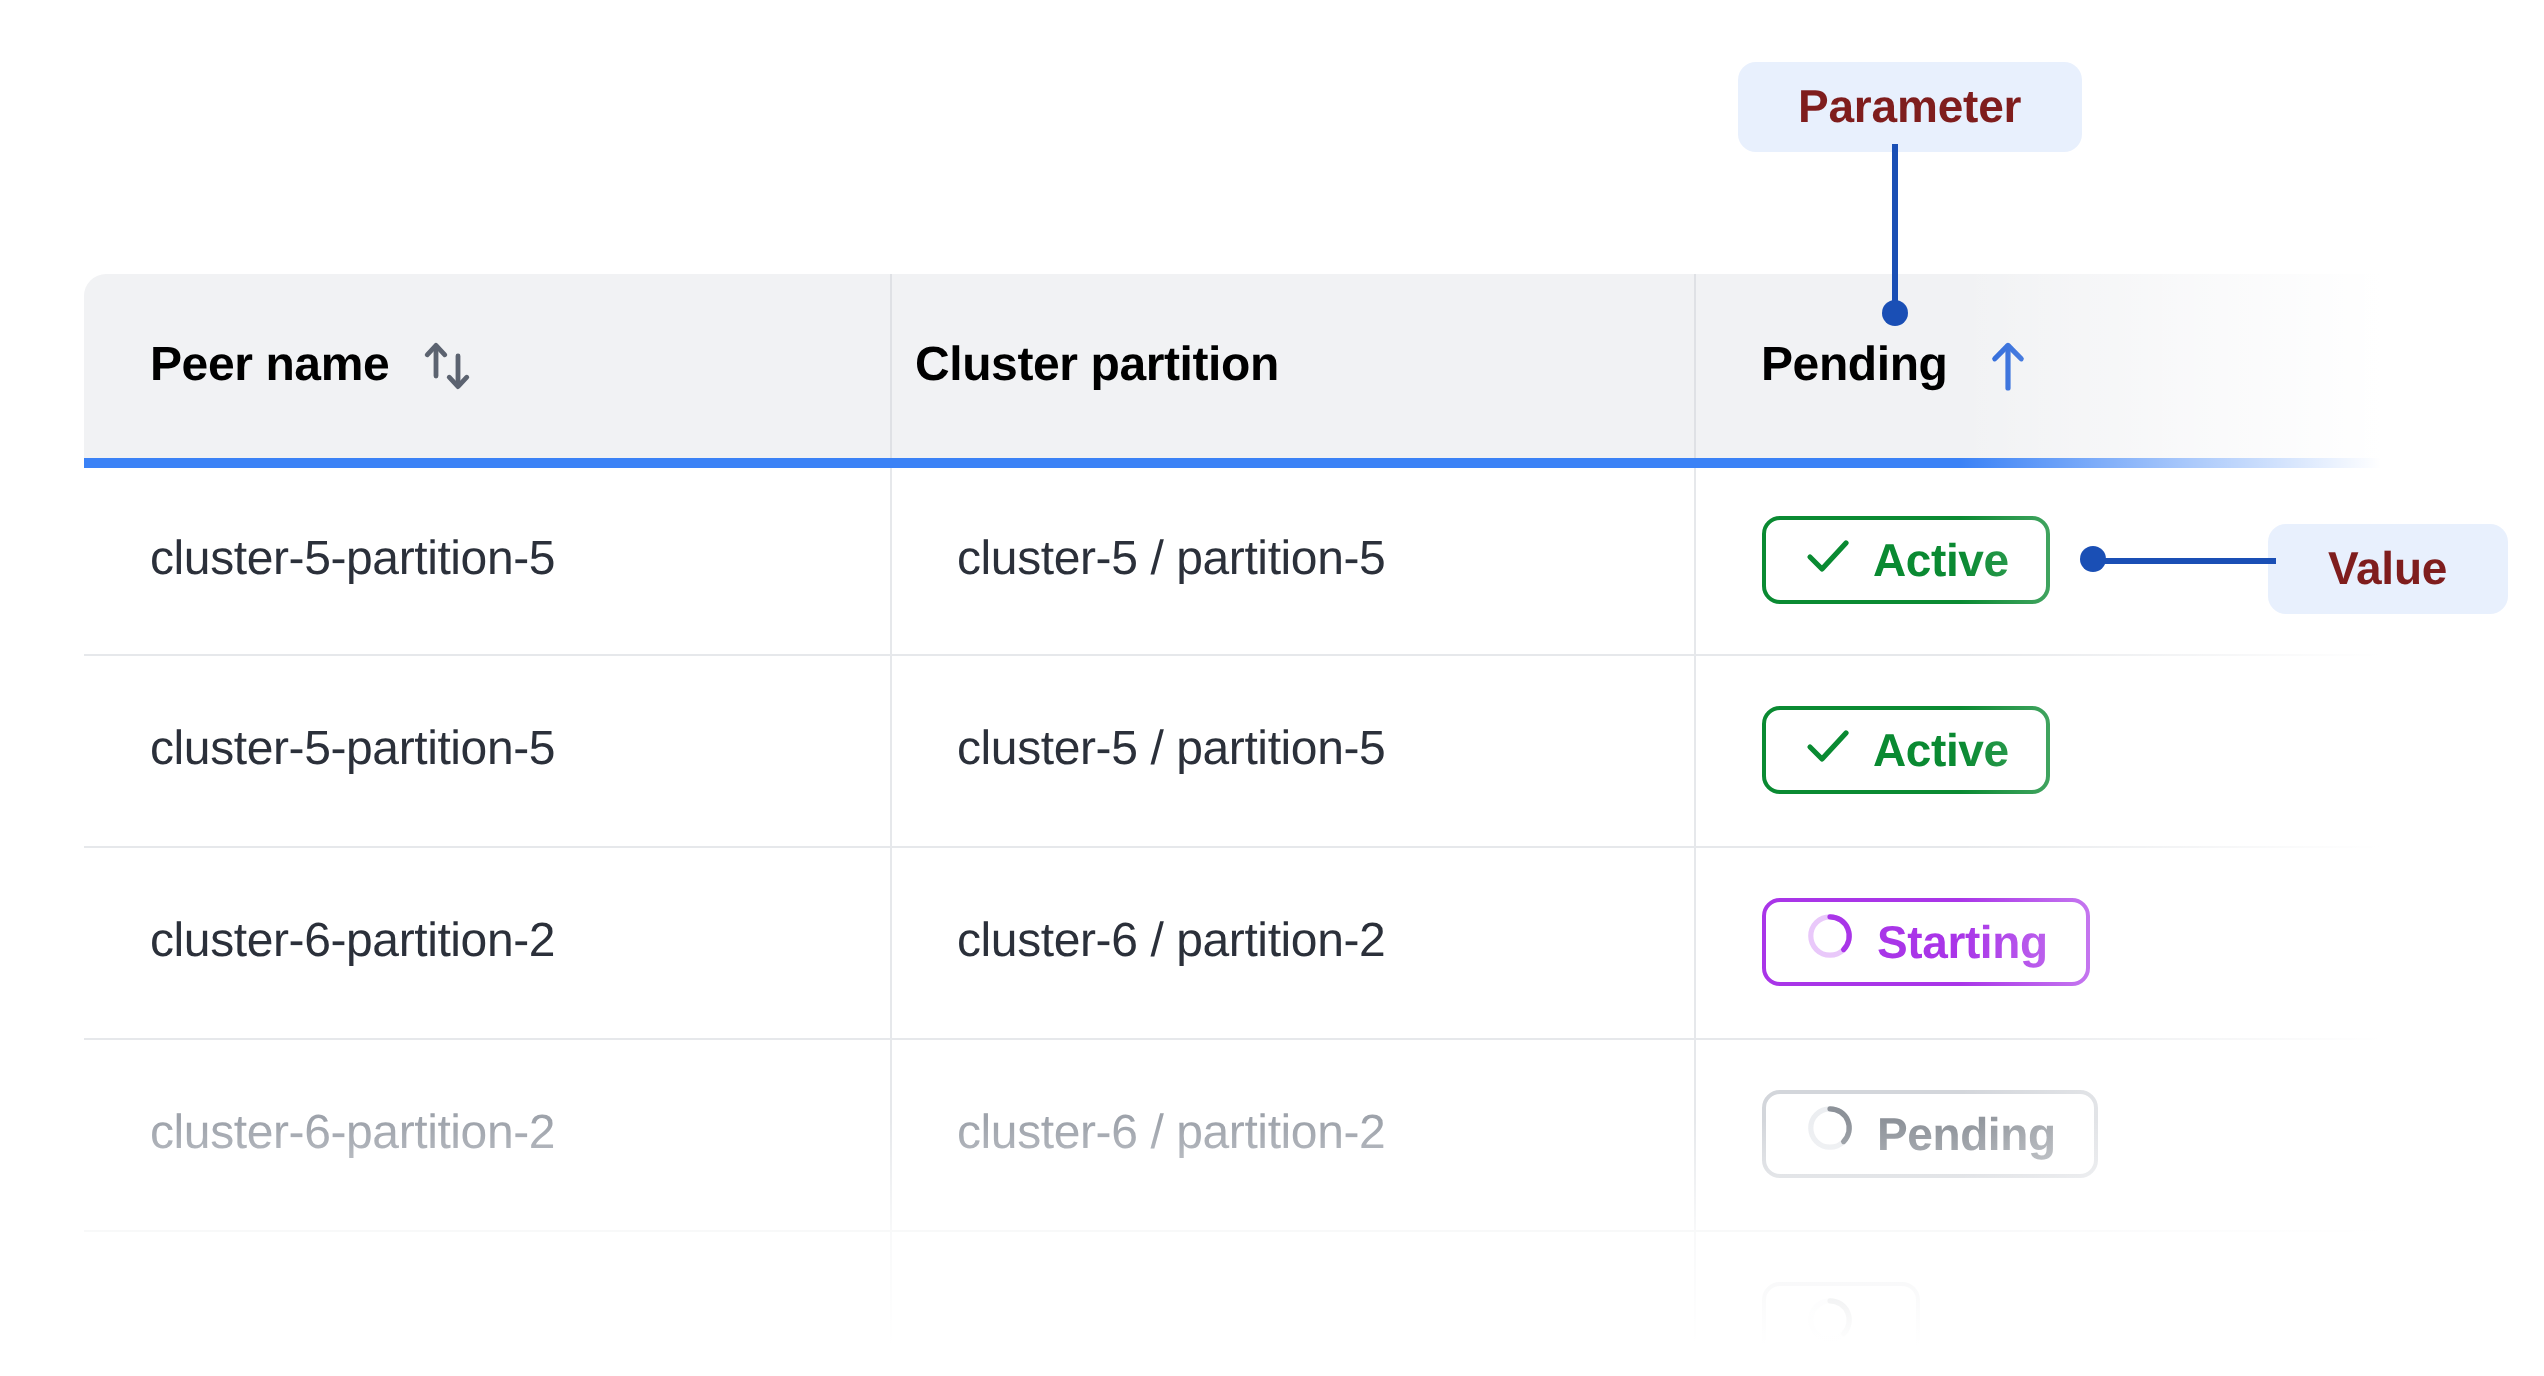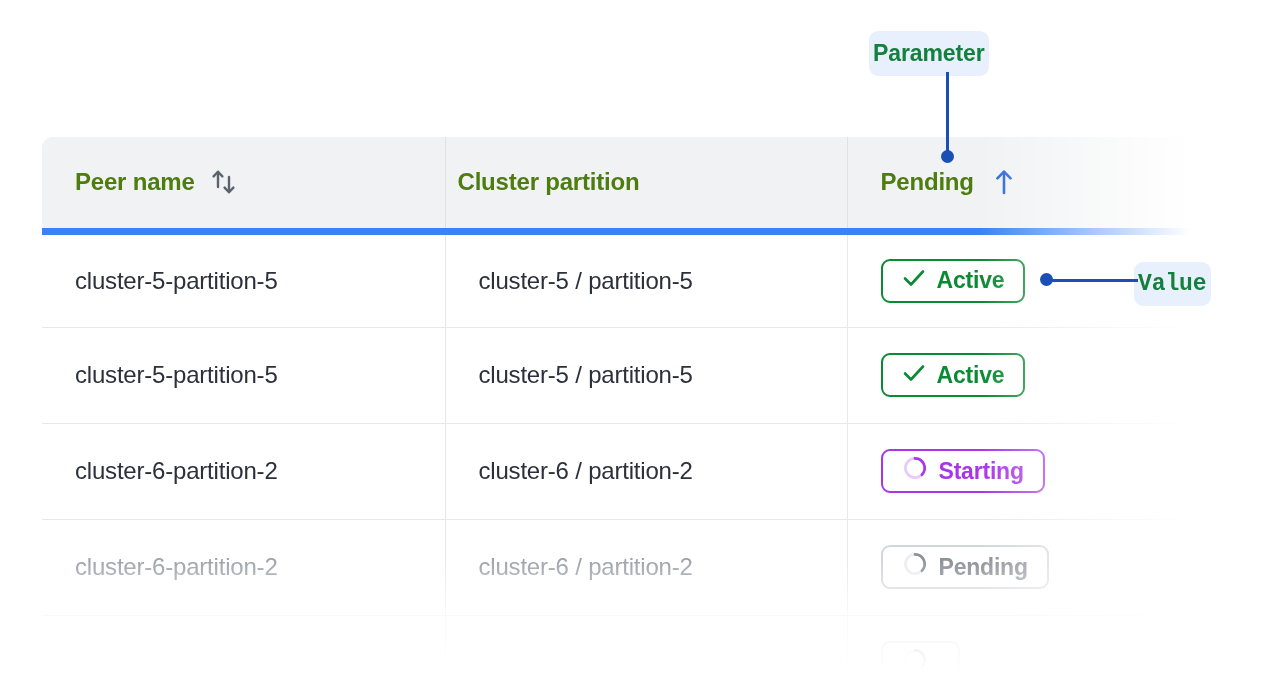--- a/index.html
+++ b/index.html
@@ -48,28 +48,28 @@
     width: 1272px; height: 128px;
     background: linear-gradient(to bottom, rgba(255,255,255,0) 0%, rgba(255,255,255,0.75) 45%, #ffffff 88%);
     pointer-events: none;
     z-index: 5;
   }
 
   
   .thead-row { height: 94px; }
   .th {
     background: #f1f2f4;
-    border-bottom: 7px solid #3b82f6;
+    border-bottom: 5px solid #3b82f6;
     border-right: 1px solid #dfe1e5;
     text-align: left;
     vertical-align: middle;
     padding: 0 0 0 33px;
     font-size: 24px;
     font-weight: bold;
-    color: #4d7c0f;
+    color: #000000;
     letter-spacing: -0.2px;
     box-sizing: border-box;
   }
   .th.col-name   { width: 403px; border-top-left-radius: 11px; }
   .th.col-part   { width: 402px; padding-left: 12px; }
   .th.col-status { width: 345px; border-right: none; }
   .th-inner { display: flex; align-items: center; gap: 16px; }
 
   .sort-icon { display: inline-flex; align-items: center; }
 
@@ -107,26 +107,26 @@
     background: #ffffff;
   }
   .pill.active   { border-color: #0a8a32; color: #0a8a32; }
   .pill.starting { border-color: #a935e8; color: #a935e8; }
   .pill.pending  { border-color: #d3d6db; color: #8d9299; }
 
   
   .ann-badge {
     position: absolute;
     background: #e8f0fd;
-    color: #15803d;
+    color: #7f1d1d;
     font-size: 23px;
     font-weight: bold;
     letter-spacing: -0.1px;
     border-radius: 9px;
-    padding: 9px 4px;
+    padding: 9px 30px;
     white-space: nowrap;
     z-index: 20;
     text-align: center;
   }
   .ann-line {
     position: absolute;
     background: #1a4fb5;
     z-index: 20;
   }
   .ann-dot {
@@ -135,21 +135,21 @@
     height: 13px;
     border-radius: 50%;
     background: #1a4fb5;
     z-index: 21;
   }
 
   #ann-parameter-badge { left: 869px; top: 31px; }
   #ann-parameter-line  { left: 946px; top: 72px; width: 2.5px; height: 85px; }
   #ann-parameter-dot   { left: 941px; top: 150px; }
 
-  #ann-value-badge { left: 1134px; top: 262px; font-family: Liberation Mono, monospace; }
+  #ann-value-badge { left: 1134px; top: 262px; }
   #ann-value-line  { left: 1050px; top: 279px; width: 88px; height: 2.5px; }
   #ann-value-dot   { left: 1040px; top: 273px; }
 </style>
 </head>
 <body>
 
 <div id="table-wrap">
   <table id="table">
     <thead>
       <tr class="thead-row">

